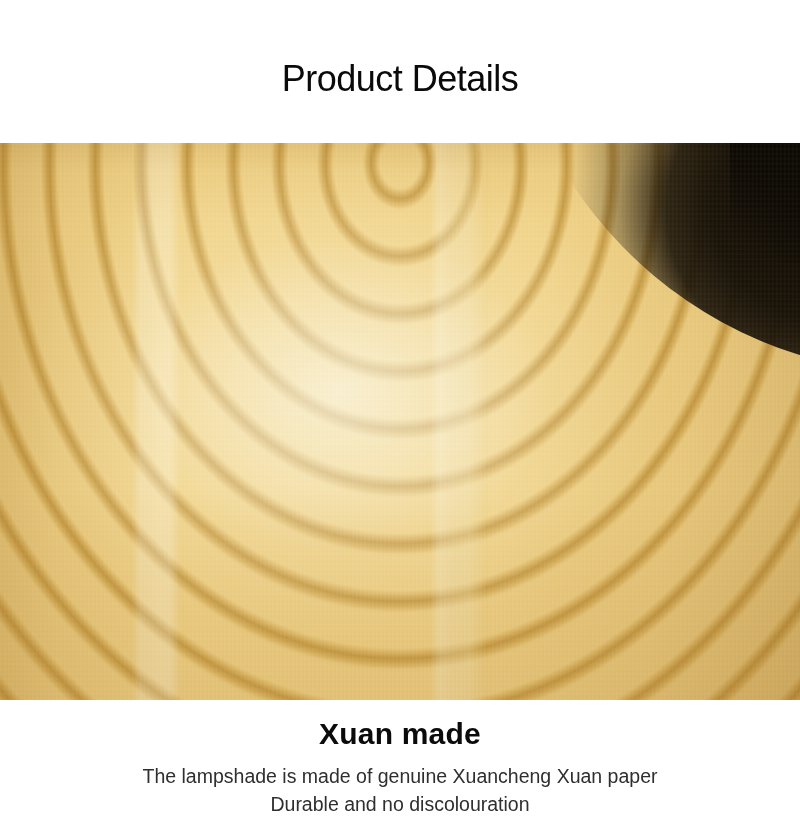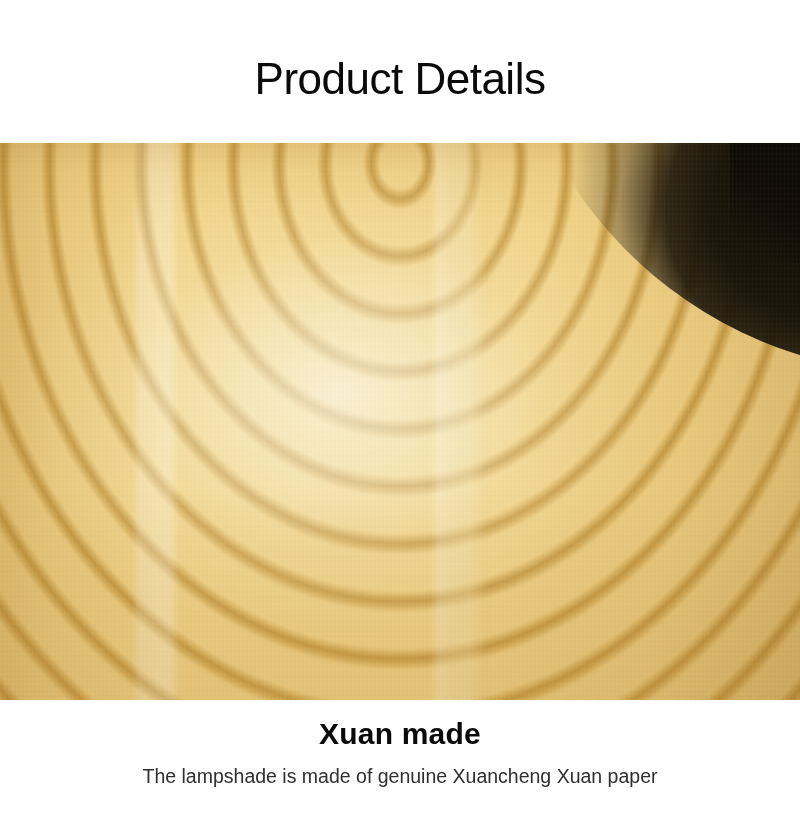--- a/index.html
+++ b/index.html
@@ -31,21 +31,21 @@
     width: 800px;
     height: 143px;
     background: #ffffff;
   }
   .page-title {
     position: absolute;
     left: 0;
     top: 48px;
     width: 800px;
     text-align: center;
-    font-size: 44px;
+    font-size: 36px;
     line-height: 62px;
     font-weight: 400;
     letter-spacing: -0.5px;
     color: #0a0a0a;
     white-space: nowrap;
   }
 
   
   .photo {
     position: absolute;
@@ -311,15 +311,16 @@
     <div class="photo-layer edge-top"></div>
     <div class="dark-corner"></div>
     <div class="dark-corner-2"></div>
     <div class="photo-layer texture"></div>
     <div class="photo-layer softness"></div>
   </div>
 
   <div class="caption">
     <div class="caption-title">Xuan made</div>
     <div class="caption-line l1">The lampshade is made of genuine Xuancheng Xuan paper</div>
+    <div class="caption-line l2">Durable and no discolouration</div>
   </div>
 
 </div>
 
 </body></html>

